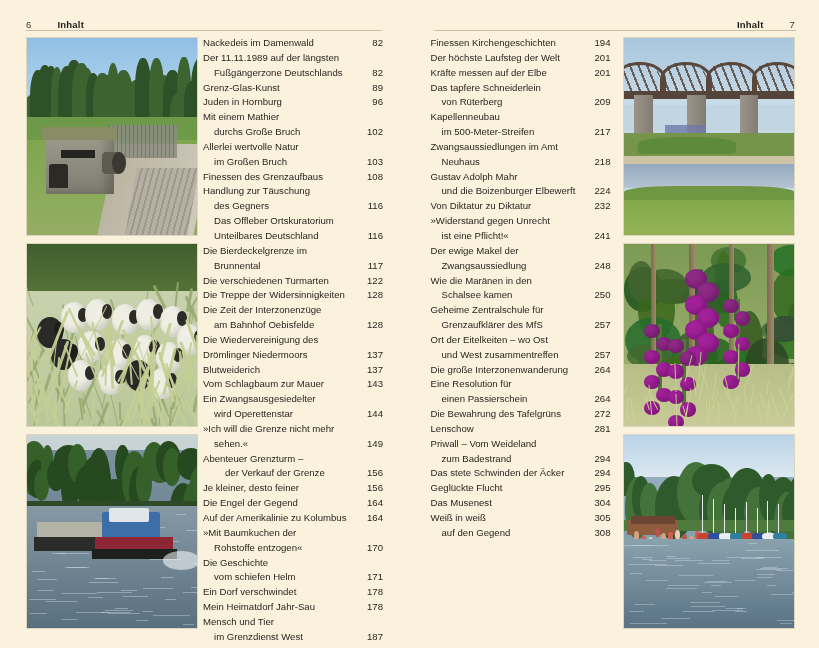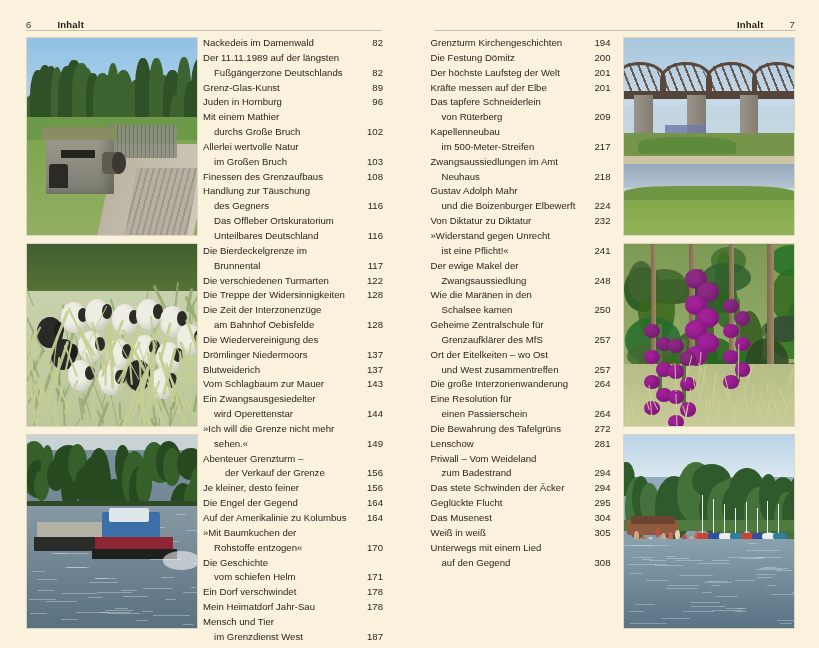--- a/index.html
+++ b/index.html
@@ -516,22 +516,21 @@
 
   <div class="page page-right">
 
     <div class="runhead runhead-right">
       <span class="label">Inhalt</span>
       <span class="folio">7</span>
     </div>
     <div class="rule rule-right"></div>
 
     <div class="toc toc-right">
-        <div class="toc-line"><span class="toc-title">Grenzturm Kirchengeschichten</span><span class="toc-page">194</span></div>
-        <div class="toc-line"><span class="toc-title">Die Festung Dömitz</span><span class="toc-page">200</span></div>
+        <div class="toc-line"><span class="toc-title">Finessen Kirchengeschichten</span><span class="toc-page">194</span></div>
         <div class="toc-line"><span class="toc-title">Der höchste Laufsteg der Welt</span><span class="toc-page">201</span></div>
         <div class="toc-line"><span class="toc-title">Kräfte messen auf der Elbe</span><span class="toc-page">201</span></div>
         <div class="toc-line"><span class="toc-title">Das tapfere Schneiderlein</span></div>
         <div class="toc-line"><span class="toc-title ind1">von Rüterberg</span><span class="toc-page">209</span></div>
         <div class="toc-line"><span class="toc-title">Kapellenneubau</span></div>
         <div class="toc-line"><span class="toc-title ind1">im 500-Meter-Streifen</span><span class="toc-page">217</span></div>
         <div class="toc-line"><span class="toc-title">Zwangsaussiedlungen im Amt</span></div>
         <div class="toc-line"><span class="toc-title ind1">Neuhaus</span><span class="toc-page">218</span></div>
         <div class="toc-line"><span class="toc-title">Gustav Adolph Mahr</span></div>
         <div class="toc-line"><span class="toc-title ind1">und die Boizenburger Elbewerft</span><span class="toc-page">224</span></div>
@@ -550,21 +549,20 @@
         <div class="toc-line"><span class="toc-title">Eine Resolution für</span></div>
         <div class="toc-line"><span class="toc-title ind1">einen Passierschein</span><span class="toc-page">264</span></div>
         <div class="toc-line"><span class="toc-title">Die Bewahrung des Tafelgrüns</span><span class="toc-page">272</span></div>
         <div class="toc-line"><span class="toc-title">Lenschow</span><span class="toc-page">281</span></div>
         <div class="toc-line"><span class="toc-title">Priwall – Vom Weideland</span></div>
         <div class="toc-line"><span class="toc-title ind1">zum Badestrand</span><span class="toc-page">294</span></div>
         <div class="toc-line"><span class="toc-title">Das stete Schwinden der Äcker</span><span class="toc-page">294</span></div>
         <div class="toc-line"><span class="toc-title">Geglückte Flucht</span><span class="toc-page">295</span></div>
         <div class="toc-line"><span class="toc-title">Das Musenest</span><span class="toc-page">304</span></div>
         <div class="toc-line"><span class="toc-title">Weiß in weiß</span><span class="toc-page">305</span></div>
-        <div class="toc-line"><span class="toc-title">Unterwegs mit einem Lied</span></div>
         <div class="toc-line"><span class="toc-title ind1">auf den Gegend</span><span class="toc-page">308</span></div>
       </div>
 
     <div class="photos photos-right">
         <div class="photo" style="height: 197px;">
           <div class="photo-inner">
             <div style="position:absolute;inset:0;background:linear-gradient(#b9cfdd,#cfe0ea);"></div>
             <div style="position:absolute;left:0;right:0;top:0;height:34%;background:linear-gradient(#a8c6dd,#c8dbe8);"></div>
             <div style="position:absolute;left:-6%;top:12%;width:27%;height:16%;border:3px solid #5a473c;border-bottom:none;border-radius:50% 50% 0 0;background:transparent;"></div>
             <div style="position:absolute;left:-6%;top:12%;width:27%;height:16%;background:repeating-linear-gradient(68deg,rgba(90,71,60,.85) 0 2px,transparent 2px 8px);border-radius:50% 50% 0 0;"></div>

